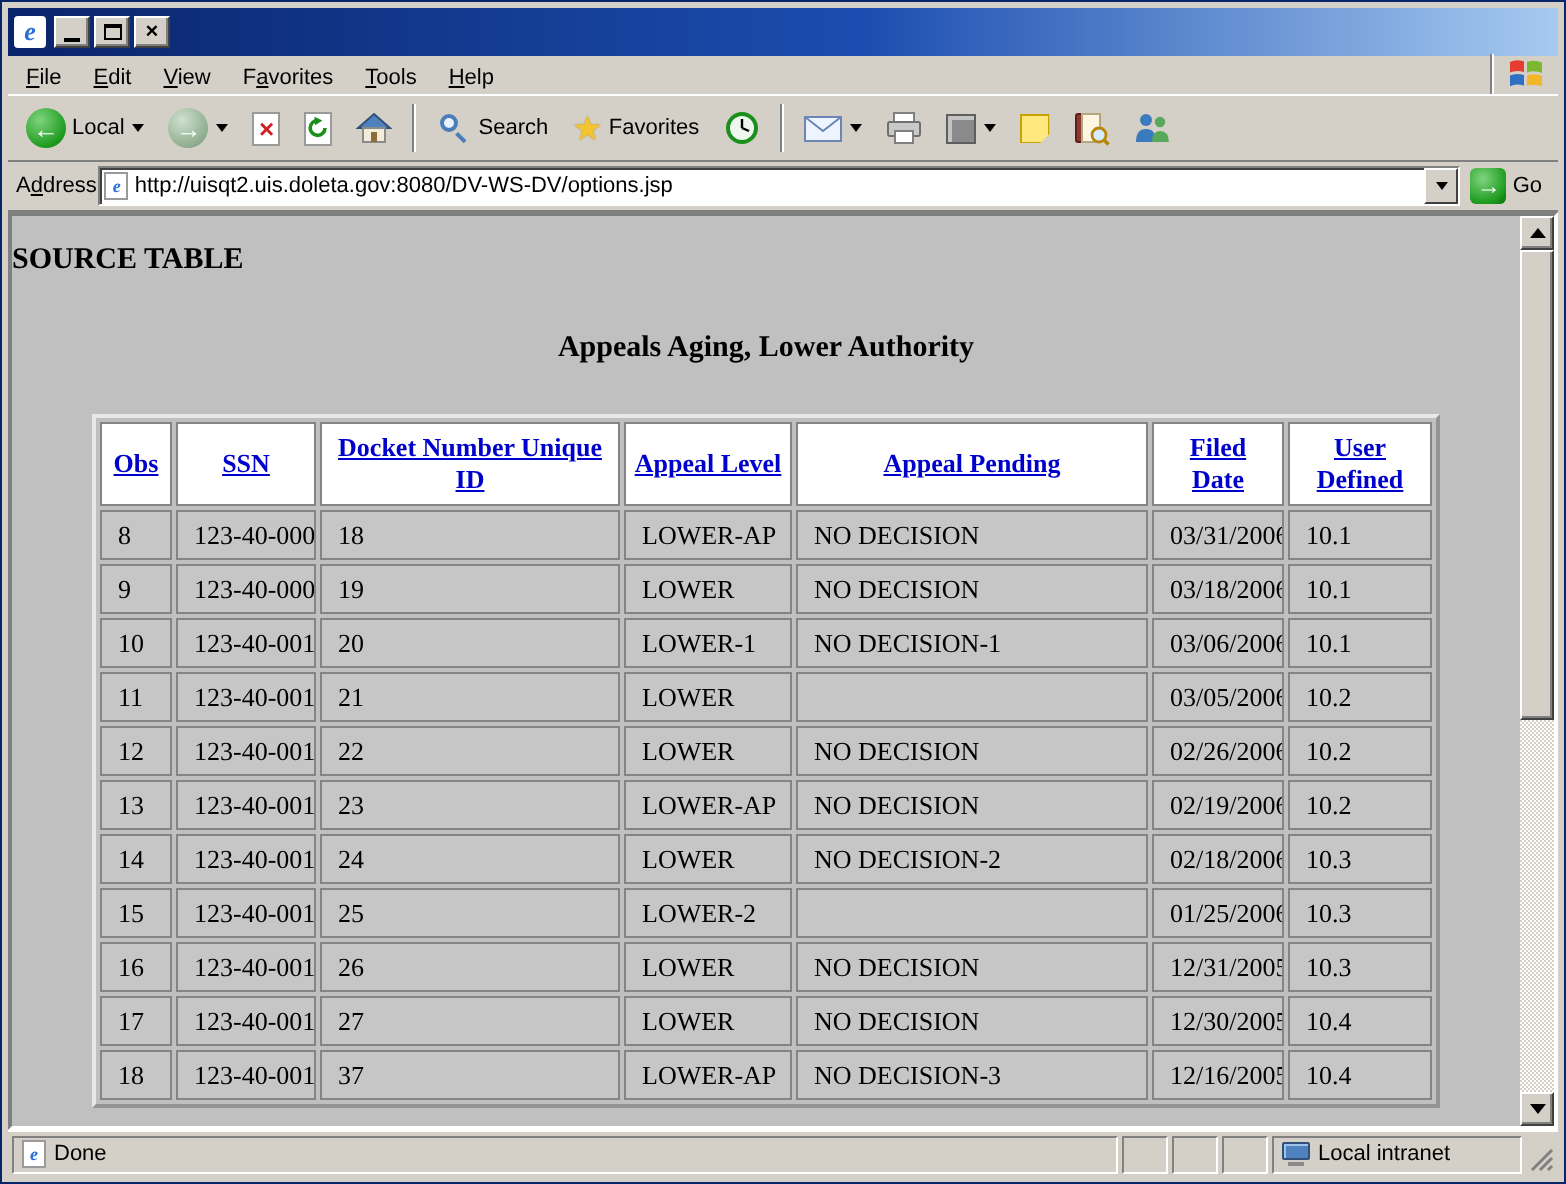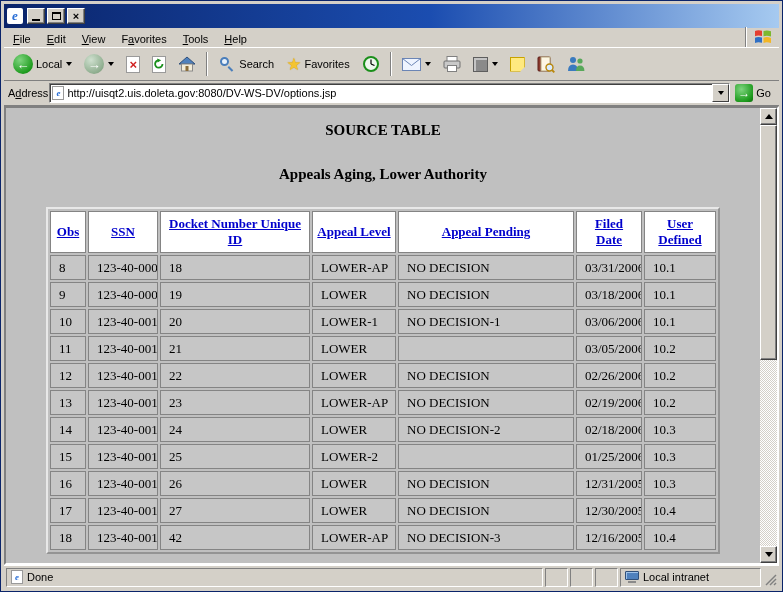--- a/index.html
+++ b/index.html
@@ -76,21 +76,21 @@
   .combo-btn .drop { margin:0; }
   .go-btn { display:flex; align-items:center; gap:3px; padding:1px 4px; height:22px; cursor:default; }
   .go-sq { width:18px; height:18px; border-radius:3px; color:#fff; font-weight:bold; font-size:12px;
            background:radial-gradient(circle at 35% 30%,#7ed47e,#1f9c1f 70%,#0c6e0c);
            display:flex; align-items:center; justify-content:center; }
 
   
   .content { flex:1; display:flex; border:2px solid; overflow:hidden;
              border-color:#808080 #fff #fff #808080; background:#c0c0c0; }
   .page { flex:1; overflow:hidden; color:#000; font-family:"Liberation Serif",serif; }
-  .page-title { text-align:center; font-weight:bold; font-size:15px; line-height:20px; }
+  .page-title { font-weight:bold; font-size:15px; line-height:20px; }
   .page-title.first { margin-top:12px; }
   .page-sub { text-align:center; font-weight:bold; font-size:15px; margin-top:26px; }
 
   table.src { width:658px; margin:24px auto 0 auto; table-layout:fixed;
               border-collapse:separate; border-spacing:2px; background:#c0c0c0;
               border:2px outset #e8e8e8; font-size:13px; }
   table.src th { background:#fff; border:1px solid #848484; font-weight:bold; text-align:center;
                  height:42px; padding:2px 4px; }
   table.src th span { color:#0000cc; text-decoration:underline; cursor:pointer; }
   table.src td { background:#c6c6c6; border:1px solid #848484; height:25px; padding:0 8px;
@@ -110,21 +110,21 @@
             border-color:#fff #404040 #404040 #fff; box-shadow:inset -1px -1px 0 #808080; }
   .strack-fill { flex:1; }
 
   
   .statusbar { height:23px; flex:0 0 23px; display:flex; align-items:center; gap:2px;
                padding:2px 2px 2px 2px; font-size:11px; border-top:1px solid #fff; }
   .pane { height:19px; border:1px solid; border-color:#808080 #fff #fff #808080;
           display:flex; align-items:center; padding:0 4px; gap:4px; }
   .pane.main { flex:1; }
   .pane.tiny { width:23px; }
-  .pane.zone { width:141px; }
+  .pane.zone { width:125px; }
   .monitor { width:14px; height:12px; position:relative; }
   .monitor .scr { width:14px; height:9px; background:#4f81bd; border:1px solid #30507a;
                   border-radius:1px; box-shadow:inset 1px 1px 0 #9fc2e8; }
   .monitor .std { width:8px; height:2px; background:#8a8a8a; margin:1px auto 0 auto; }
   .grip { width:14px; height:14px; align-self:flex-end; }
 </style>
 </head>
 <body>
 
 <div class="window">
@@ -383,21 +383,21 @@
               <td>123-40-0017</td>
               <td>27</td>
               <td>LOWER</td>
               <td>NO DECISION</td>
               <td>12/30/2005</td>
               <td>10.4</td>
             </tr>
             <tr>
               <td>18</td>
               <td>123-40-0018</td>
-              <td>42</td>
+              <td>37</td>
               <td>LOWER-AP</td>
               <td>NO DECISION-3</td>
               <td>12/16/2005</td>
               <td>10.4</td>
             </tr>
           </tbody>
       </table>
     </div>
 
     <div class="scrollbar">

